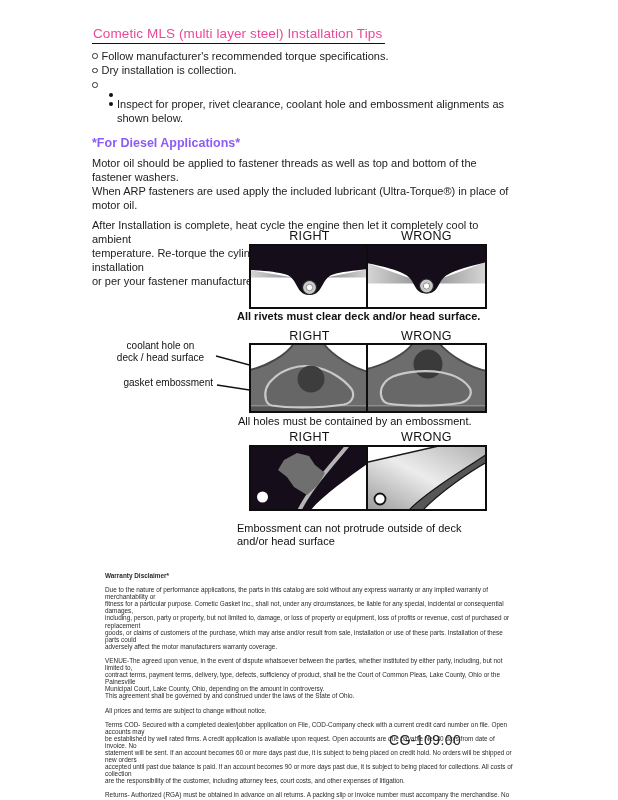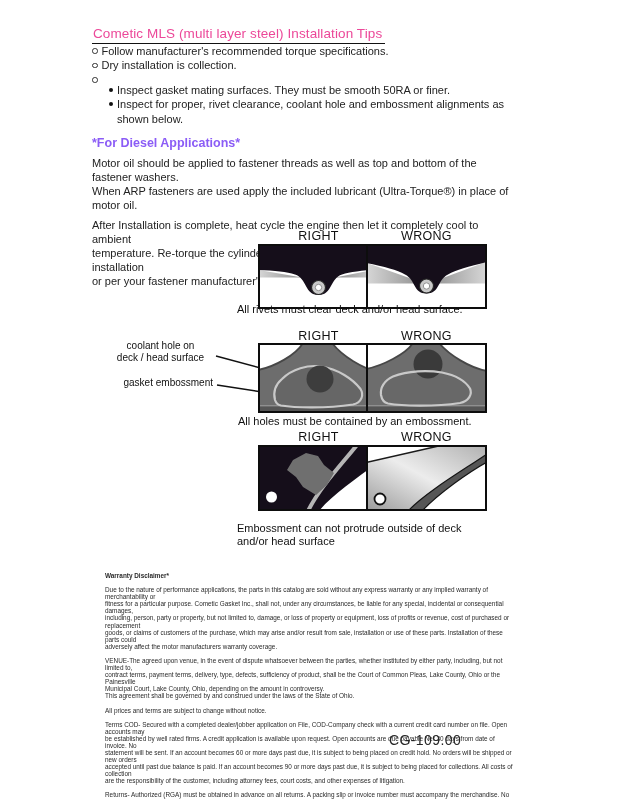--- a/index.html
+++ b/index.html
@@ -8,37 +8,37 @@
     font-family:"Liberation Sans", sans-serif;color:#1c1c1c;overflow:hidden;
   }
   .abs{position:absolute;}
 
   
   .content{position:absolute;left:92px;top:24px;width:426px;}
   .title{
     font-size:13.5px;font-weight:normal;letter-spacing:.1px;color:#ec4899;
     display:inline-block;border-bottom:1.6px solid #111;padding:0 3px 1.5px 1px;
   }
-  .bullets{}
+  .bullets{margin-top:5px;}
   .tip-row{display:flex;font-size:11px;line-height:14.5px;color:#222;}
   .tip-row.sub{margin-left:17px;}
   .marker{flex:0 0 auto;width:3.5px;height:3.5px;border:1px solid #333;border-radius:50%;margin:4.6px 4px 0 0;}
   .marker.filled{width:4px;height:4px;border:none;background:#111;margin-top:5px;}
   .diesel-head{margin-top:10px;font-size:12.5px;font-weight:bold;color:#8b5cf6;}
   .para{margin-top:6px;font-size:11px;line-height:14px;white-space:pre-line;color:#222;}
   .note{margin-top:8px;font-size:11px;color:#222;}
 
   
   .d-label{position:absolute;width:121px;text-align:center;font-size:12.5px;color:#111;letter-spacing:.3px;}
   .d-box{position:absolute;width:121px;line-height:0;}
   .d-caption{position:absolute;font-size:11px;line-height:12.5px;color:#111;white-space:pre-line;}
   .callout{position:absolute;width:105px;text-align:right;font-size:10px;line-height:11.5px;color:#111;white-space:pre-line;}
   .lbl-r1{top:229px;} .lbl-r2{top:329px;} .lbl-r3{top:430px;}
   .box-r1{top:244px;} .box-r2{top:343px;} .box-r3{top:445px;}
-  .colL{left:237px;padding-left:21px;} .colR{left:366px;text-align:center;}
+  .colL{left:228px;padding-left:21px;} .colR{left:366px;text-align:center;}
   svg{display:block;}
 
   
   .disclaimer{position:absolute;left:105px;top:572px;width:408px;font-size:6.4px;line-height:7.1px;color:#2a2a2a;}
   .disc-head{font-weight:bold;margin-bottom:7px;}
   .disc-p{margin-bottom:7px;white-space:pre-line;}
 
   .page-num{position:absolute;left:389px;top:732px;font-size:14px;letter-spacing:.4px;color:#262626;}
 </style>
 </head>
@@ -54,21 +54,20 @@
     </div>
     <div class="tip-row">
       <span class="marker"></span>
       <span>Dry installation is collection.</span>
     </div>
     <div class="tip-row">
       <span class="marker"></span>
     </div>
     <div class="tip-row sub">
       <span class="marker filled"></span>
-      <span>Inspect gasket mating surfaces.  They must be smooth 50RA or finer.</span>
     </div>
     <div class="tip-row sub">
       <span class="marker filled"></span>
       <span>Inspect for proper, rivet clearance, coolant hole and embossment alignments as shown below.</span>
     </div>
   </div>
 
   <div class="diesel-head">*For Diesel Applications*</div>
   <div class="para">Motor oil should be applied to fastener threads as well as top and bottom of the fastener washers.
 When ARP fasteners are used apply the included lubricant (Ultra-Torque®) in place of motor oil.</div>
@@ -105,21 +104,21 @@
   <svg width="121" height="65" viewBox="0 0 121 65">
     <rect x="0" y="0" width="121" height="65" fill="#ffffff"></rect>
     <polygon points="1,19 59,39.5 1,39.5" fill="url(#w1l)"></polygon>
     <polygon points="120,18 62,39.5 120,39.5" fill="url(#w1r)"></polygon>
     <path d="M0,0 H121 V18 C102,22.5 90,26 82,30.5 C71,36 74,49.5 60.5,49.5 C47,49.5 50,36 39,30.5 C31,26 19,22.5 0,19 Z" fill="#150e1a"></path>
     <circle cx="60.5" cy="42" r="7" fill="#c9c9c9" stroke="#262626" stroke-width="1.2"></circle>
     <circle cx="60.5" cy="42" r="3.2" fill="#ffffff" stroke="#8f8f8f" stroke-width="1"></circle>
     <rect x="0" y="0" width="121" height="65" fill="none" stroke="#0d0d0d" stroke-width="4"></rect>
   </svg>
 </div>
-<div class="d-caption" style="left:237px;top:303px;">All rivets must clear deck and/or head surface.</div>
+<div class="d-caption" style="left:237px;top:310px;font-weight:bold;">All rivets must clear deck and/or head surface.</div>
 
 <div class="d-label lbl-r2 colL">RIGHT</div>
 <div class="d-label lbl-r2 colR">WRONG</div>
 
 <div class="callout" style="left:108px;top:340px;text-align:center;">coolant hole on
 deck / head surface</div>
 <div class="callout" style="left:108px;top:377px;">gasket embossment</div>
 <svg class="abs" style="left:0;top:0;pointer-events:none;" width="618" height="800" viewBox="0 0 618 800">
   <line x1="216" y1="356" x2="294" y2="377" stroke="#111" stroke-width="1.4"></line>
   <line x1="217" y1="385" x2="262" y2="392" stroke="#111" stroke-width="1.4"></line>

